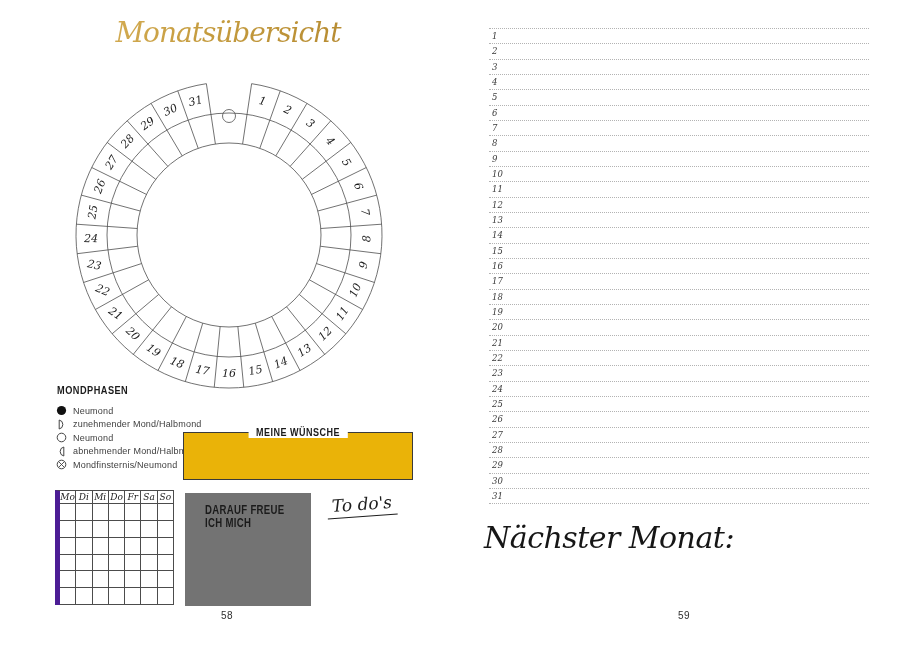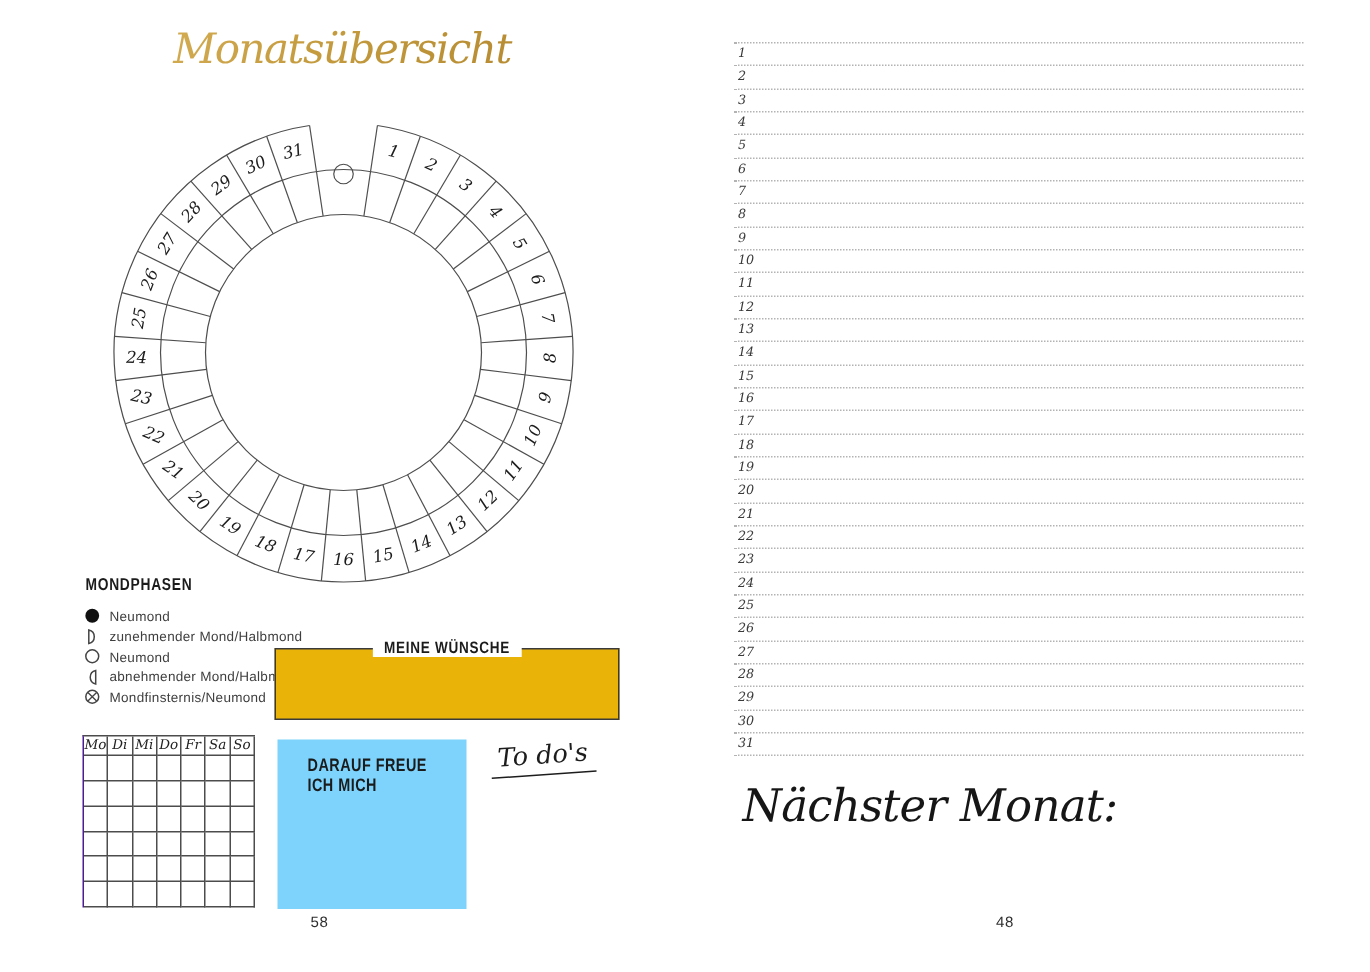--- a/index.html
+++ b/index.html
@@ -39,21 +39,21 @@
     position:absolute;left:50%;top:-7px;background:#fff;padding:0 9px;
     font-weight:bold;font-size:11px;color:#1b1b1b;letter-spacing:.6px;
     transform:translateX(-50%) scaleX(.82);white-space:nowrap;
     font-family:"Liberation Sans",sans-serif;
   }
 
   #week-table{
     left:55px;top:490px;width:114px;height:114px;
     display:grid;grid-template-columns:repeat(7,1fr);
     grid-template-rows:13px repeat(6,1fr);
-    border-top:1px solid #4c4c4c;border-left:1px solid #4c1d95;
+    border-top:1px solid #4c4c4c;border-left:5px solid #4c1d95;
   }
   #week-table .cell{
     border-right:1px solid #4c4c4c;border-bottom:1px solid #4c4c4c;
     display:flex;align-items:center;justify-content:center;
   }
   #week-table .hdr{
     font-family:"DejaVu Serif",serif;font-style:italic;
     font-size:9px;color:#222;
   }
 
@@ -65,38 +65,38 @@
 
   #todos{
     left:327px;top:494px;width:70px;text-align:center;
     font-family:"DejaVu Serif",serif;font-style:italic;
     font-size:17px;color:#1d1d1d;
     border-bottom:1.6px solid #1d1d1d;padding-bottom:2px;
     transform:rotate(-4deg);
   }
 
   .page-number{
-    font-size:10px;color:#2e2e2e;letter-spacing:.5px;width:40px;
+    font-size:10px;color:#2e2e2e;letter-spacing:.5px;text-align:center;width:40px;
   }
   #pagenum-left{left:207px;top:610px;}
   #pagenum-right{left:664px;top:610px;}
 
   
   #lines{left:489px;top:28px;width:380px;border-top:1px dotted #b3b3b3;}
   .line-row{
     height:15.34px;box-sizing:border-box;
     border-bottom:1px dotted #b3b3b3;
     display:flex;align-items:center;
   }
   .line-num{
     font-family:"DejaVu Serif",serif;font-style:italic;
     font-size:8.5px;color:#3a3a3a;padding-left:3px;min-width:14px;
   }
   #next-month{
-    left:495px;top:520px;
+    left:484px;top:520px;
     font-family:"DejaVu Serif",serif;font-style:italic;
     font-size:30px;color:#161616;letter-spacing:-.5px;
   }
 </style>
 </head>
 <body>
 
 <div class="abs" id="page-title">Monatsübersicht</div>
 
 <div class="abs" id="wheel">
@@ -256,21 +256,21 @@
     <div class="cell"></div>
     <div class="cell"></div>
     <div class="cell"></div>
     <div class="cell"></div>
     <div class="cell"></div>
     <div class="cell"></div>
     <div class="cell"></div>
     <div class="cell"></div>
   </div>
 
-<div class="abs" id="forward-box" style="background: #7dd3fc; padding-left: 20px;">
+<div class="abs" id="forward-box" style="background: #737373; padding-left: 20px;">
   <span class="cond" id="forward-text">DARAUF FREUE
 ICH MICH</span>
 </div>
 
 <div class="abs" id="todos">To do's</div>
 
 <div class="abs page-number" id="pagenum-left">58</div>
 
 <div class="abs" id="lines">
     <div class="line-row">
@@ -363,13 +363,13 @@
     <div class="line-row">
       <span class="line-num">30</span>
     </div>
     <div class="line-row">
       <span class="line-num">31</span>
     </div>
   </div>
 
 <div class="abs" id="next-month">Nächster Monat:</div>
 
-<div class="abs page-number" id="pagenum-right">48</div>
+<div class="abs page-number" id="pagenum-right">59</div>
 
 </body></html>

